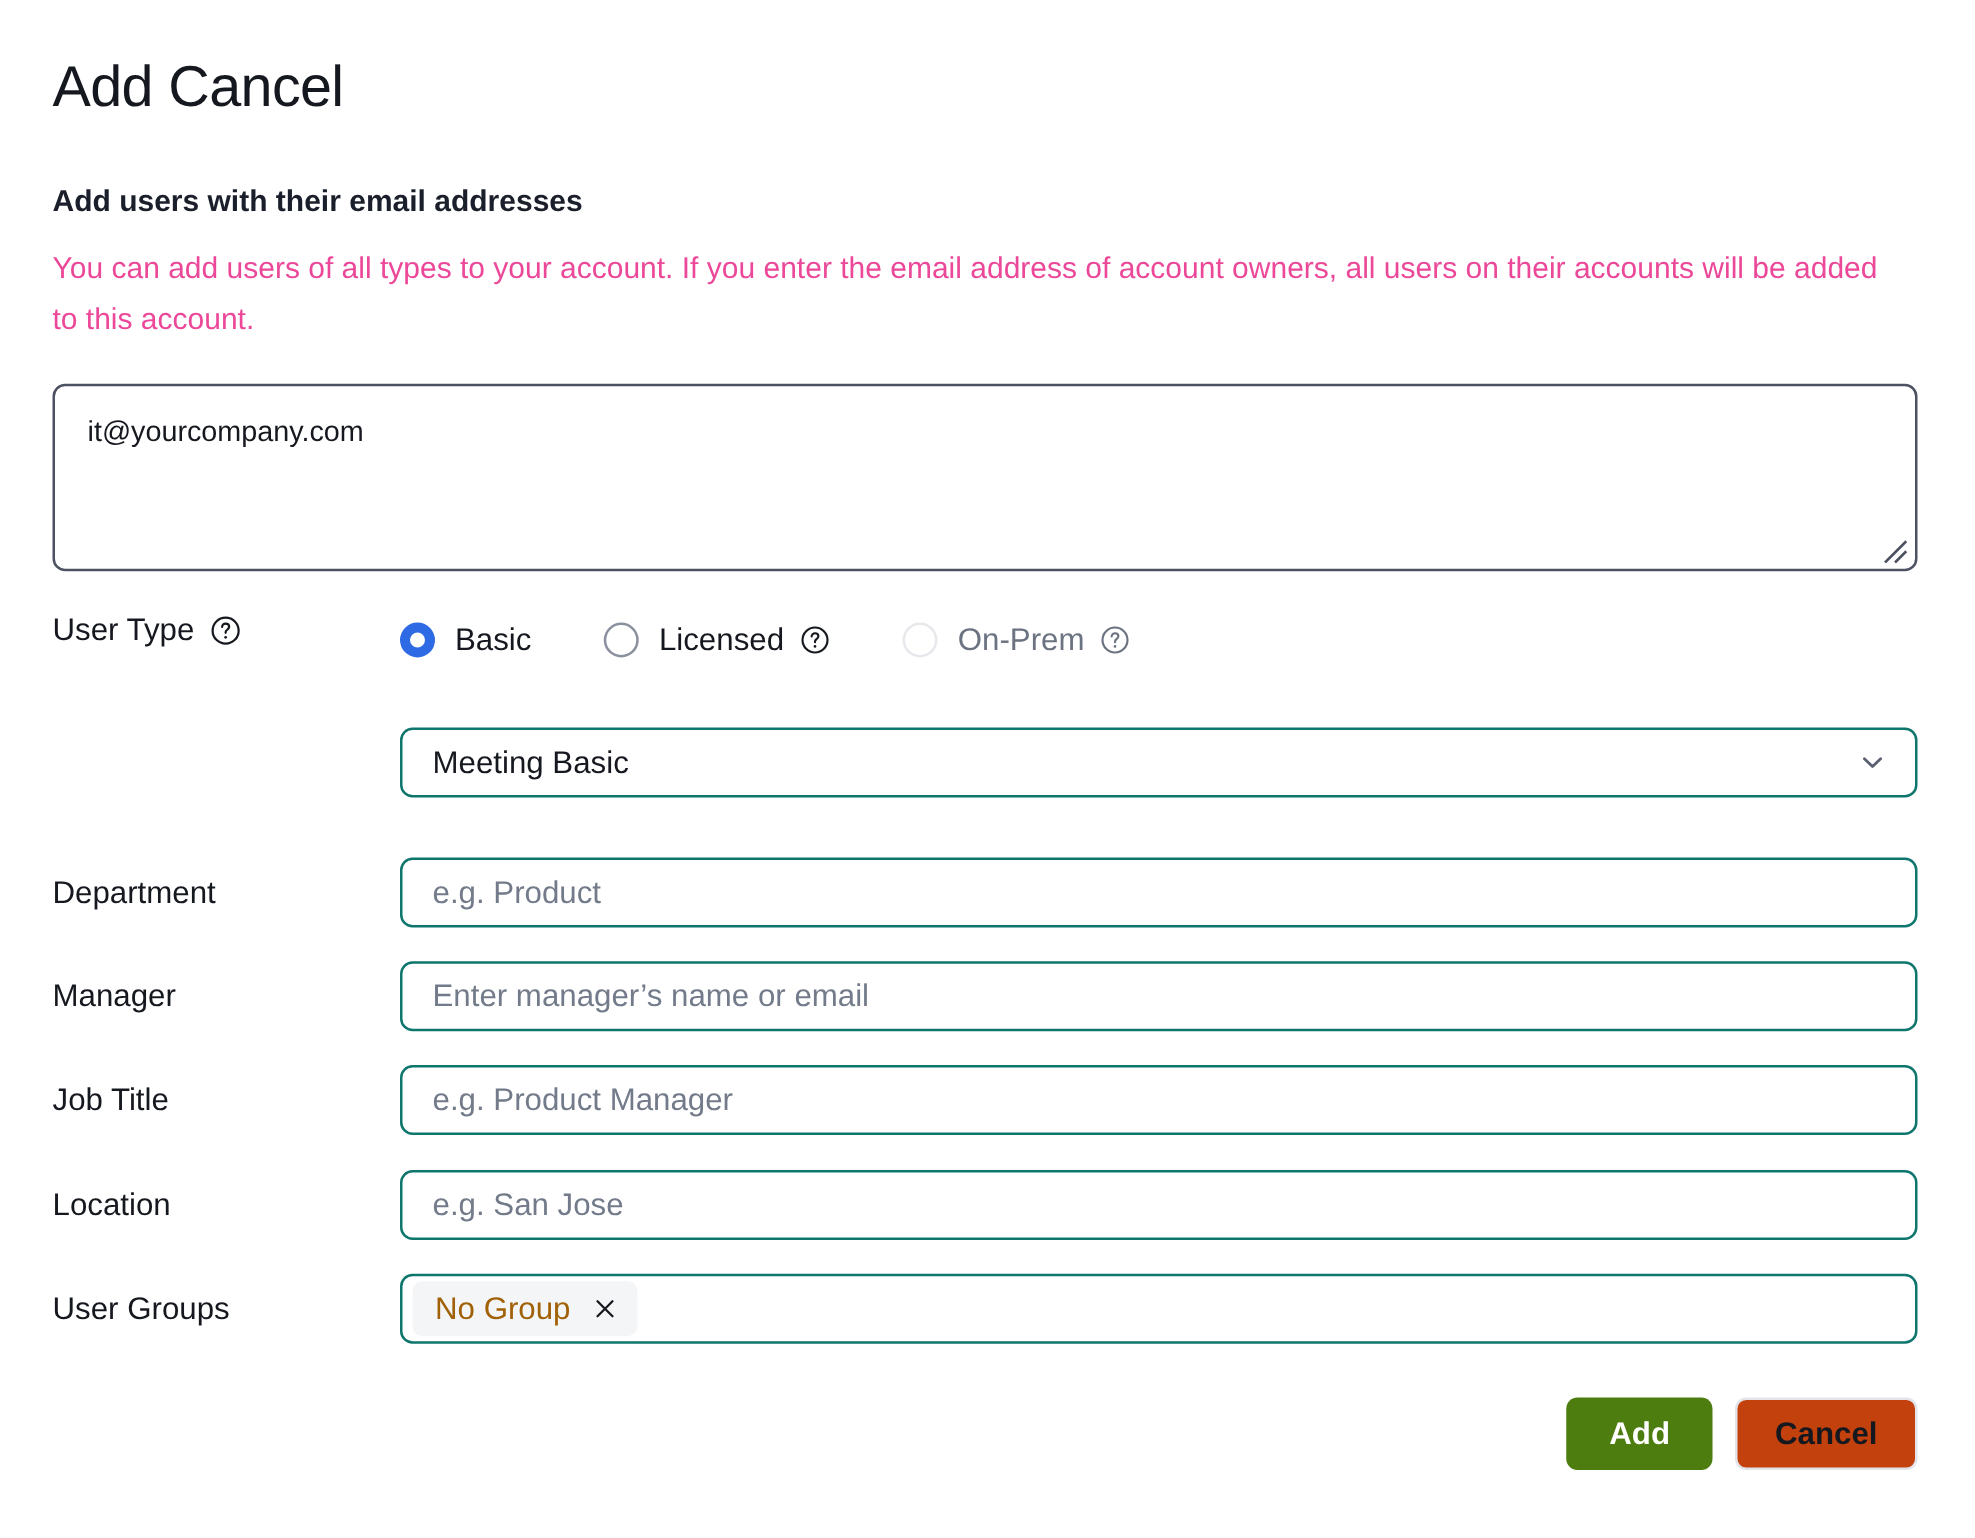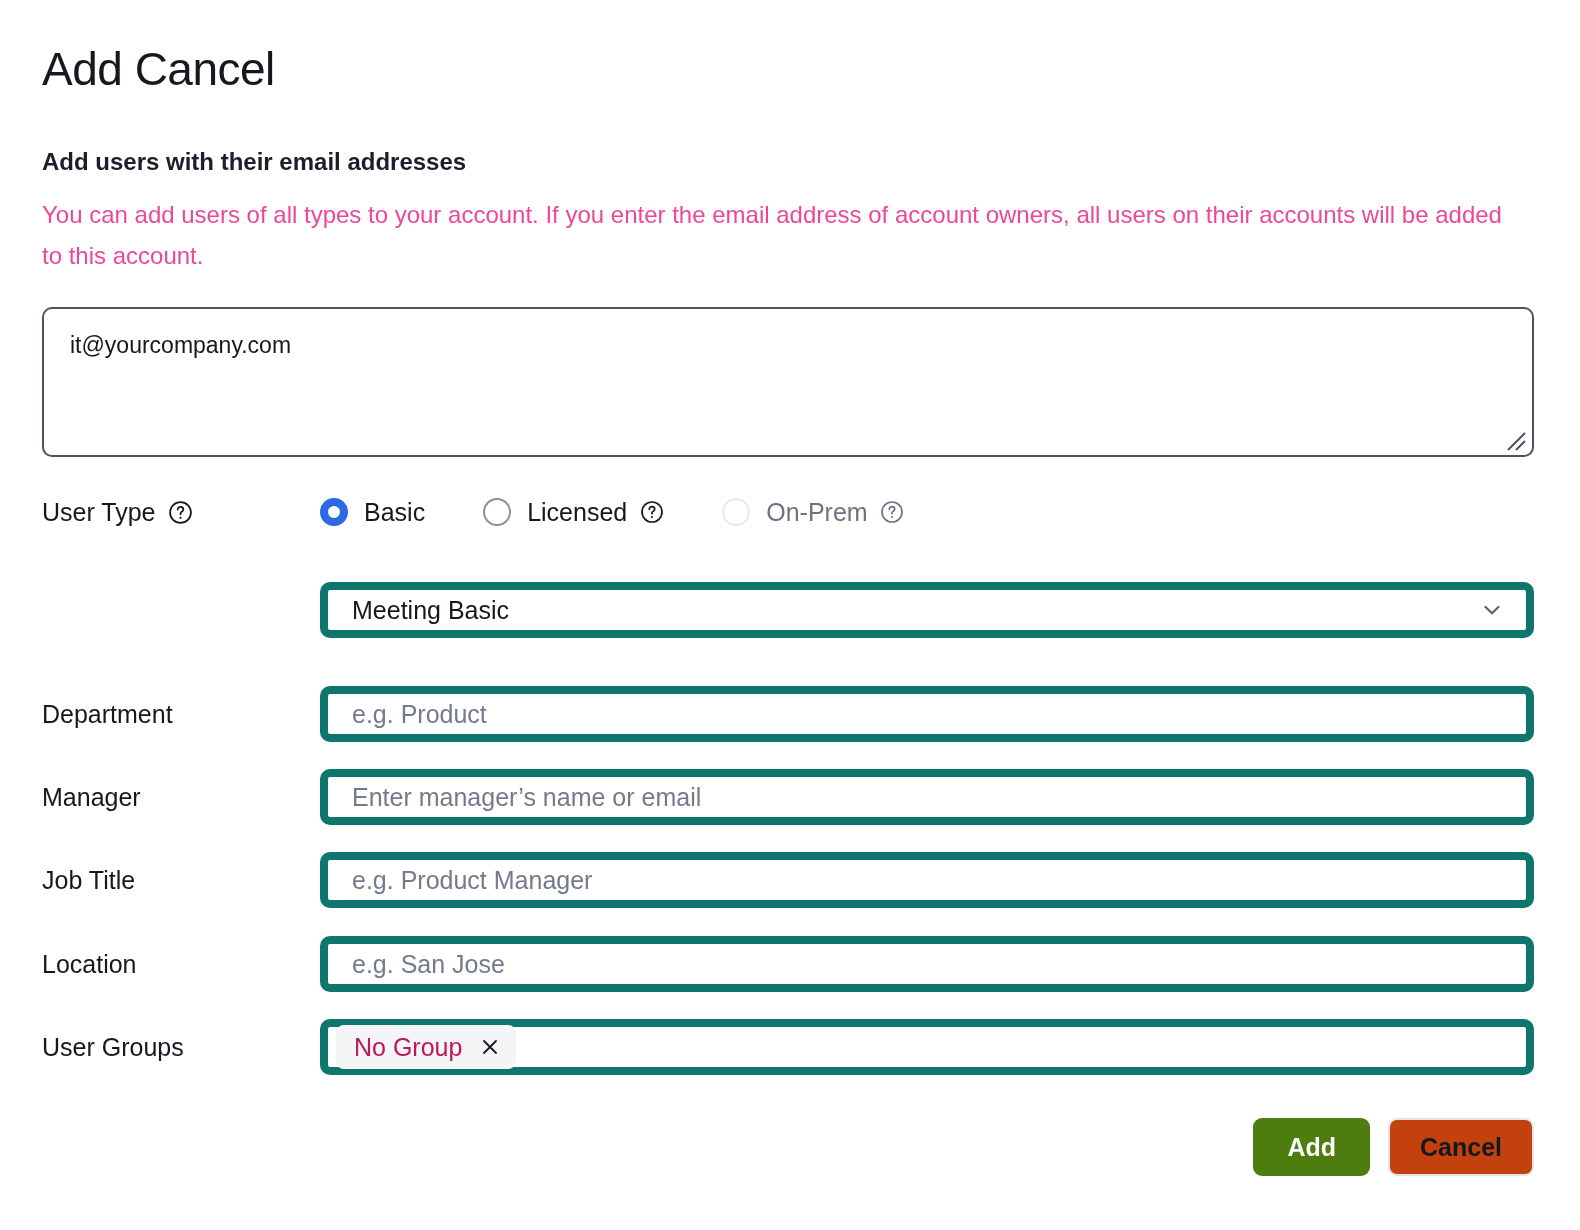--- a/index.html
+++ b/index.html
@@ -87,21 +87,20 @@
   }
   .resize-grip svg { display: block; }
 
   
   .usertype-row {
     position: absolute;
     left: 42px;
     top: 492px;
     height: 40px;
     display: flex;
-    align-items: center;
   }
   .usertype-label {
     font-size: 25px;
     color: #16181f;
     line-height: 1;
   }
   .help-icon {
     display: inline-flex;
     align-items: center;
     justify-content: center;
@@ -164,21 +163,21 @@
     flex: none;
     font-size: 25px;
     color: #16181f;
     line-height: 1;
   }
   .control {
     position: relative;
     flex: 1;
     height: 56px;
     box-sizing: border-box;
-    border: 8px solid #0f766e;
+    border: 2px solid #0f766e;
     border-radius: 10px;
     background: #fff;
     display: flex;
     align-items: center;
     padding: 0 24px;
   }
   .control .val {
     font-size: 25px;
     color: #16181f;
     line-height: 1;
@@ -212,21 +211,21 @@
   .chip {
     display: inline-flex;
     align-items: center;
     height: 44px;
     padding: 0 16px 0 18px;
     background: #f4f5f7;
     border-radius: 8px;
   }
   .chip-label {
     font-size: 25px;
-    color: #be185d;
+    color: #a16207;
     line-height: 1;
   }
   .chip-x {
     margin-left: 18px;
     width: 20px;
     height: 20px;
     display: inline-flex;
     align-items: center;
     justify-content: center;
   }

